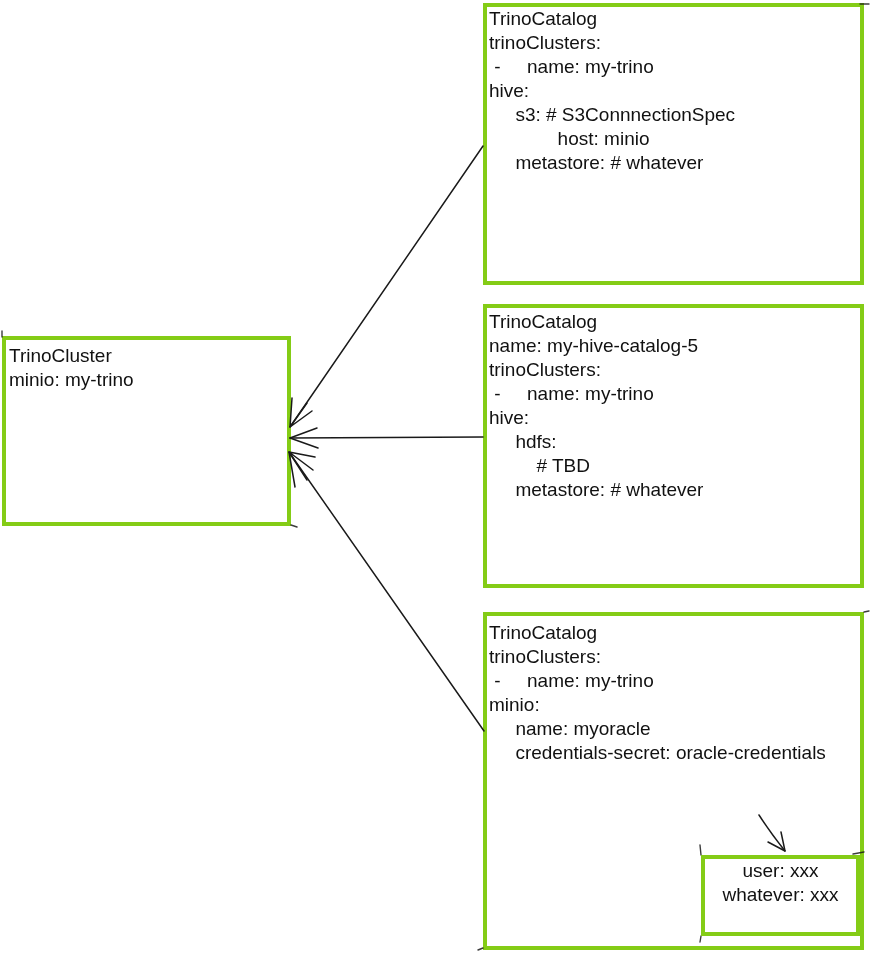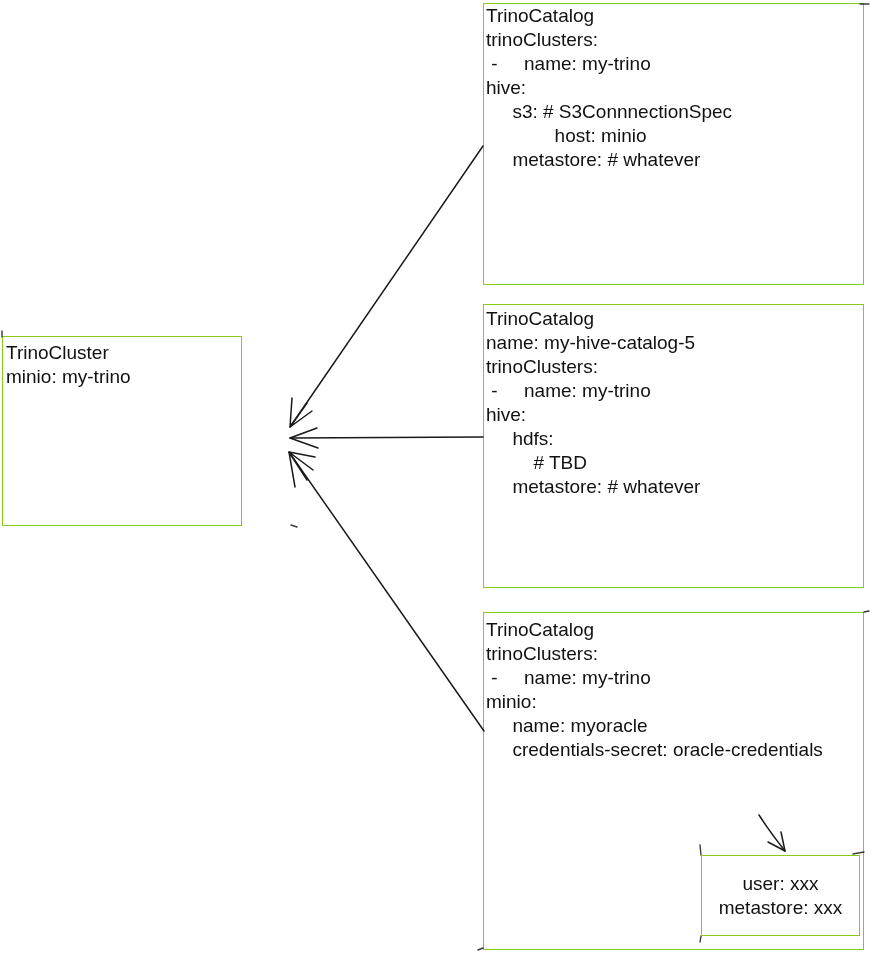--- a/index.html
+++ b/index.html
@@ -16,34 +16,34 @@
     position: absolute;
     left: 0; top: 0;
     width: 872px; height: 954px;
     pointer-events: none;
     z-index: 3;
   }
   .box {
     position: absolute;
     box-sizing: border-box;
     background: #ffffff;
-    border: 1px solid #84cc16;
+    border: 4px solid #84cc16;
     z-index: 2;
     font-size: 19px;
     line-height: 24px;
   }
   .ln { white-space: pre; }
-  .box-cluster  { left: 2px;   top: 336px; width: 240px; height: 190px; padding: 4px 4px 0 3px; }
+  .box-cluster  { left: 2px;   top: 336px; width: 289px; height: 190px; padding: 4px 4px 0 3px; }
   .box-catalog1 { left: 483px; top: 3px;   width: 381px; height: 282px; padding: 0 4px 0 2px; }
   .box-catalog2 { left: 483px; top: 304px; width: 381px; height: 284px; padding: 2px 4px 0 2px; }
   .box-catalog3 { left: 483px; top: 612px; width: 381px; height: 338px; padding: 5px 4px 0 2px; }
   .box-secret {
     left: 701px; top: 855px; width: 159px; height: 81px;
     display: flex; flex-direction: column;
-    align-items: center; justify-content: center;
+    align-items: center; 
     z-index: 4;
   }
 </style>
 </head>
 <body>
 
 <div class="canvas">
 
   <svg class="overlay" viewBox="0 0 872 954" xmlns="http://www.w3.org/2000/svg">
     <g fill="none" stroke="#1a1a1a" stroke-width="1.5" stroke-linecap="round">
@@ -98,16 +98,16 @@
     <div class="ln">TrinoCatalog</div>
     <div class="ln">trinoClusters:</div>
     <div class="ln"> -     name: my-trino</div>
     <div class="ln">minio:</div>
     <div class="ln">     name: myoracle</div>
     <div class="ln">     credentials-secret: oracle-credentials</div>
   </div>
 
   <div class="box box-secret">
     <div class="ln">user: xxx</div>
-    <div class="ln">metastore: xxx</div>
+    <div class="ln">whatever: xxx</div>
   </div>
 
 </div>
 
 </body></html>

